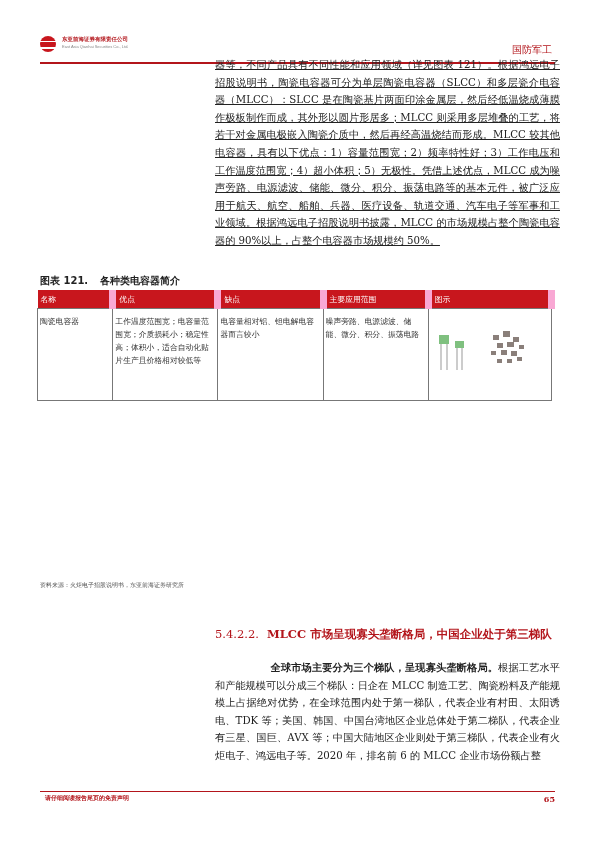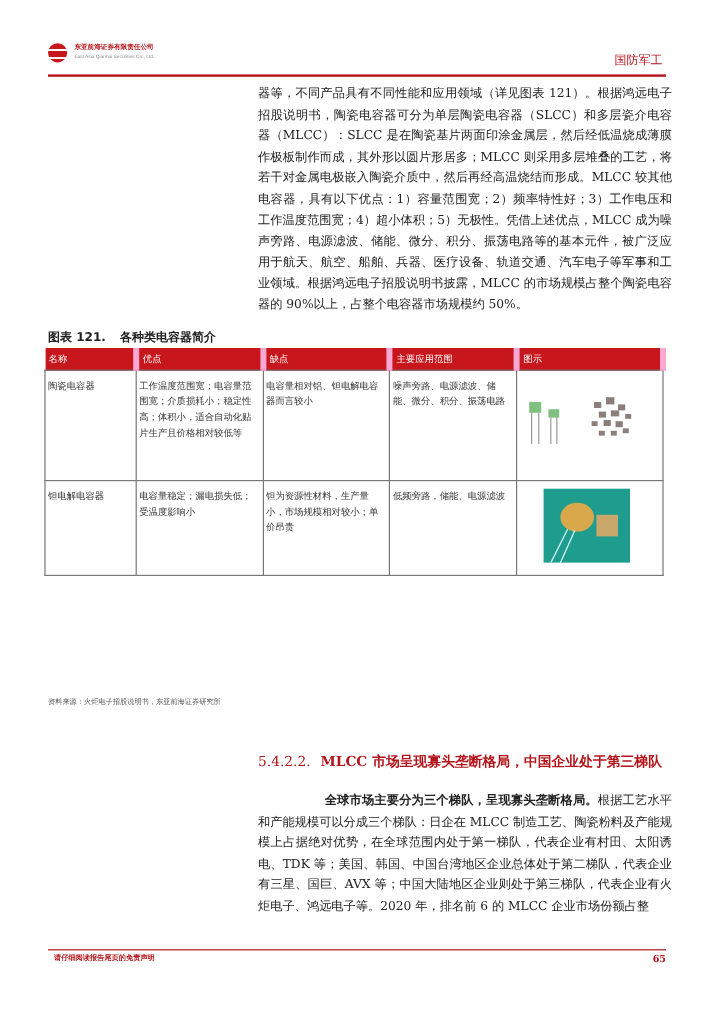--- a/index.html
+++ b/index.html
@@ -7,29 +7,29 @@
          font-family:"DejaVu Serif","Liberation Serif",serif; color:#222; }
   .header { position:absolute; left:40px; top:30px; width:520px; height:30px; }
   .logo { position:absolute; left:0; top:6px; width:16px; height:16px; border-radius:50%;
           background:linear-gradient(180deg,#c8161d 0 30%,#fff 30% 40%,#c8161d 40% 70%,#fff 70% 80%,#c8161d 80%); }
   .logo-cn { position:absolute; left:22px; top:6px; font-family:"DejaVu Sans",sans-serif; font-size:5.5px; color:#b3151b; font-weight:bold; white-space:nowrap; }
   .logo-en { position:absolute; left:22px; top:14px; font-family:"Liberation Sans",sans-serif; font-size:4px; color:#888; white-space:nowrap; }
   .header-right { position:absolute; right:8px; top:13px; font-size:10px; color:#b3151b; }
   .header-line { position:absolute; left:40px; top:62px; width:515px; height:1.5px; background:#b3151b; }
 
   .para { position:absolute; left:215px; width:345px; font-size:10.2px; line-height:17.6px; text-align:justify; }
-  .p1 { top:70px; }
+  .p1 { top:56px;text-decoration:underline; }
   .bold { font-weight:bold;margin-left:35px; }
 
   .fig-title { position:absolute; left:40px; top:274px; font-family:"DejaVu Sans",sans-serif; font-size:10px; font-weight:bold; }
   .fig-title .num { display:inline-block; width:60px; }
 
   table.cap { position:absolute; left:37px; top:290px; width:518px; border-collapse:collapse;
               font-size:7.8px; line-height:13px; font-family:"DejaVu Sans",sans-serif; color:#333; }
-  table.cap th { background:#c8161d; color:#fff; font-weight:normal; text-align:left; padding:2px 3px; height:14px; border-right:5px solid #f9a8d4; }
+  table.cap th { background:#c8161d; color:#fff; font-weight:normal; text-align:left; padding:2px 3px; height:14px; border-right:7px solid #f9a8d4; }
   table.cap td { vertical-align:top; padding:6px 2px; border:1px solid #777; }
   table.cap tr.last td { border-bottom:2px solid #333; }
   .c1{width:74px}.c2{width:104px}.c3{width:104px}.c4{width:104px}.c5{width:112px}
   .imgcell { position:relative; }
 
   .source { position:absolute; left:40px; top:581px; font-size:6px; color:#555; font-family:"DejaVu Sans",sans-serif; }
 
   .sec-title { position:absolute; left:215px; top:625px; width:345px; font-size:11.5px; font-weight:bold; color:#b3151b; line-height:18px; }
   .sec-title .num { font-weight:normal; display:inline-block; width:52px; }
   .p2 { top:659px; }
@@ -89,35 +89,20 @@
             <rect x="60" y="36" width="5" height="4"></rect>
               <rect x="70" y="35" width="6" height="5"></rect>
               <rect x="80" y="36" width="6" height="5"></rect>
             <rect x="66" y="44" width="5" height="4"></rect>
               <rect x="76" y="44" width="5" height="4"></rect>
               <rect x="86" y="42" width="5" height="4"></rect>
           </g>
         </svg>
       </td>
     </tr>
-    <tr style="height:66px">
-      <td>钽电解电容器</td>
-      <td>电容量稳定；漏电损失低；受温度影响小</td>
-      <td>钽为资源性材料，生产量小，市场规模相对较小；单价昂贵</td>
-      <td>低频旁路，储能、电源滤波</td>
-      <td class="imgcell">
-        <svg width="106" height="62" viewBox="0 0 106 62">
-          <rect x="20" y="0" width="72" height="62" fill="#1e9c8e"></rect>
-          <ellipse cx="48" cy="24" rx="14" ry="12" fill="#d9a84a"></ellipse>
-          <rect x="64" y="22" width="18" height="18" fill="#c9a66a"></rect>
-          <line x1="40" y1="34" x2="26" y2="62" stroke="#dff" stroke-width="1"></line>
-            <line x1="46" y1="35" x2="34" y2="62" stroke="#dff" stroke-width="1"></line>
-        </svg>
-      </td>
-    </tr>
   </tbody>
 </table>
 
 <div class="source">资料来源：火炬电子招股说明书，东亚前海证券研究所</div>
 
 <div class="sec-title">
   <span class="num">5.4.2.2.</span><span>MLCC 市场呈现寡头垄断格局，中国企业处于第三梯队</span>
 </div>
 
 <div class="para p2">

